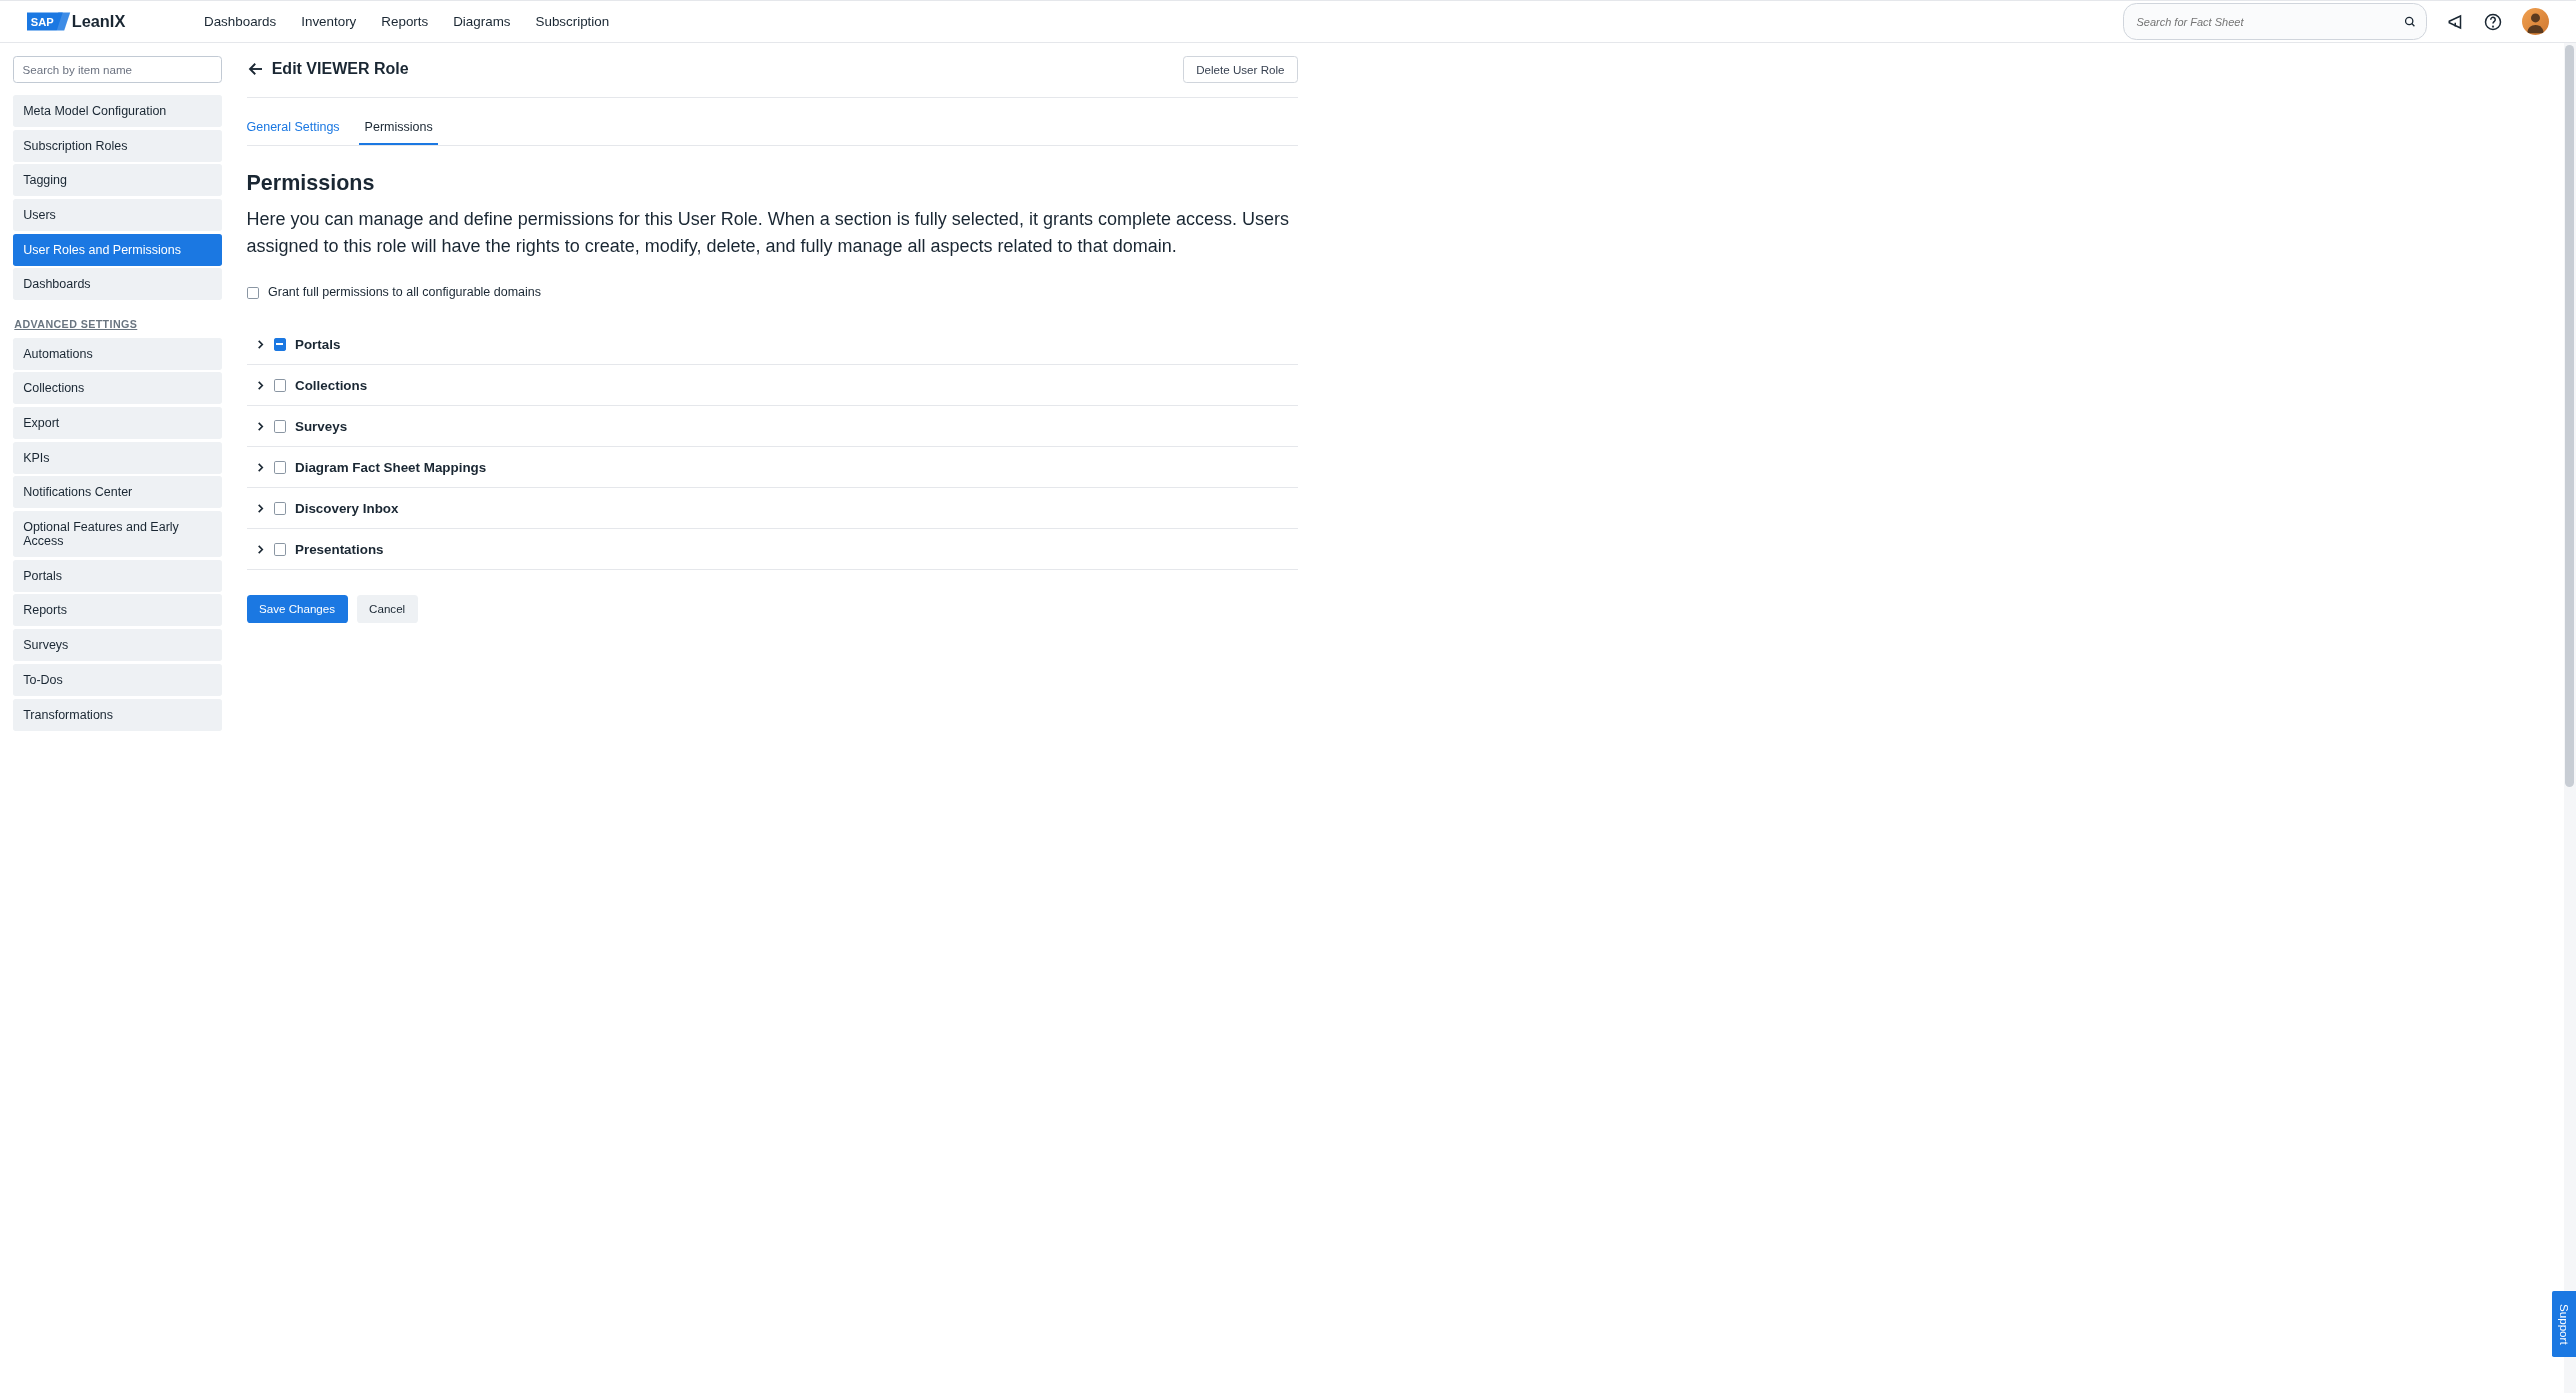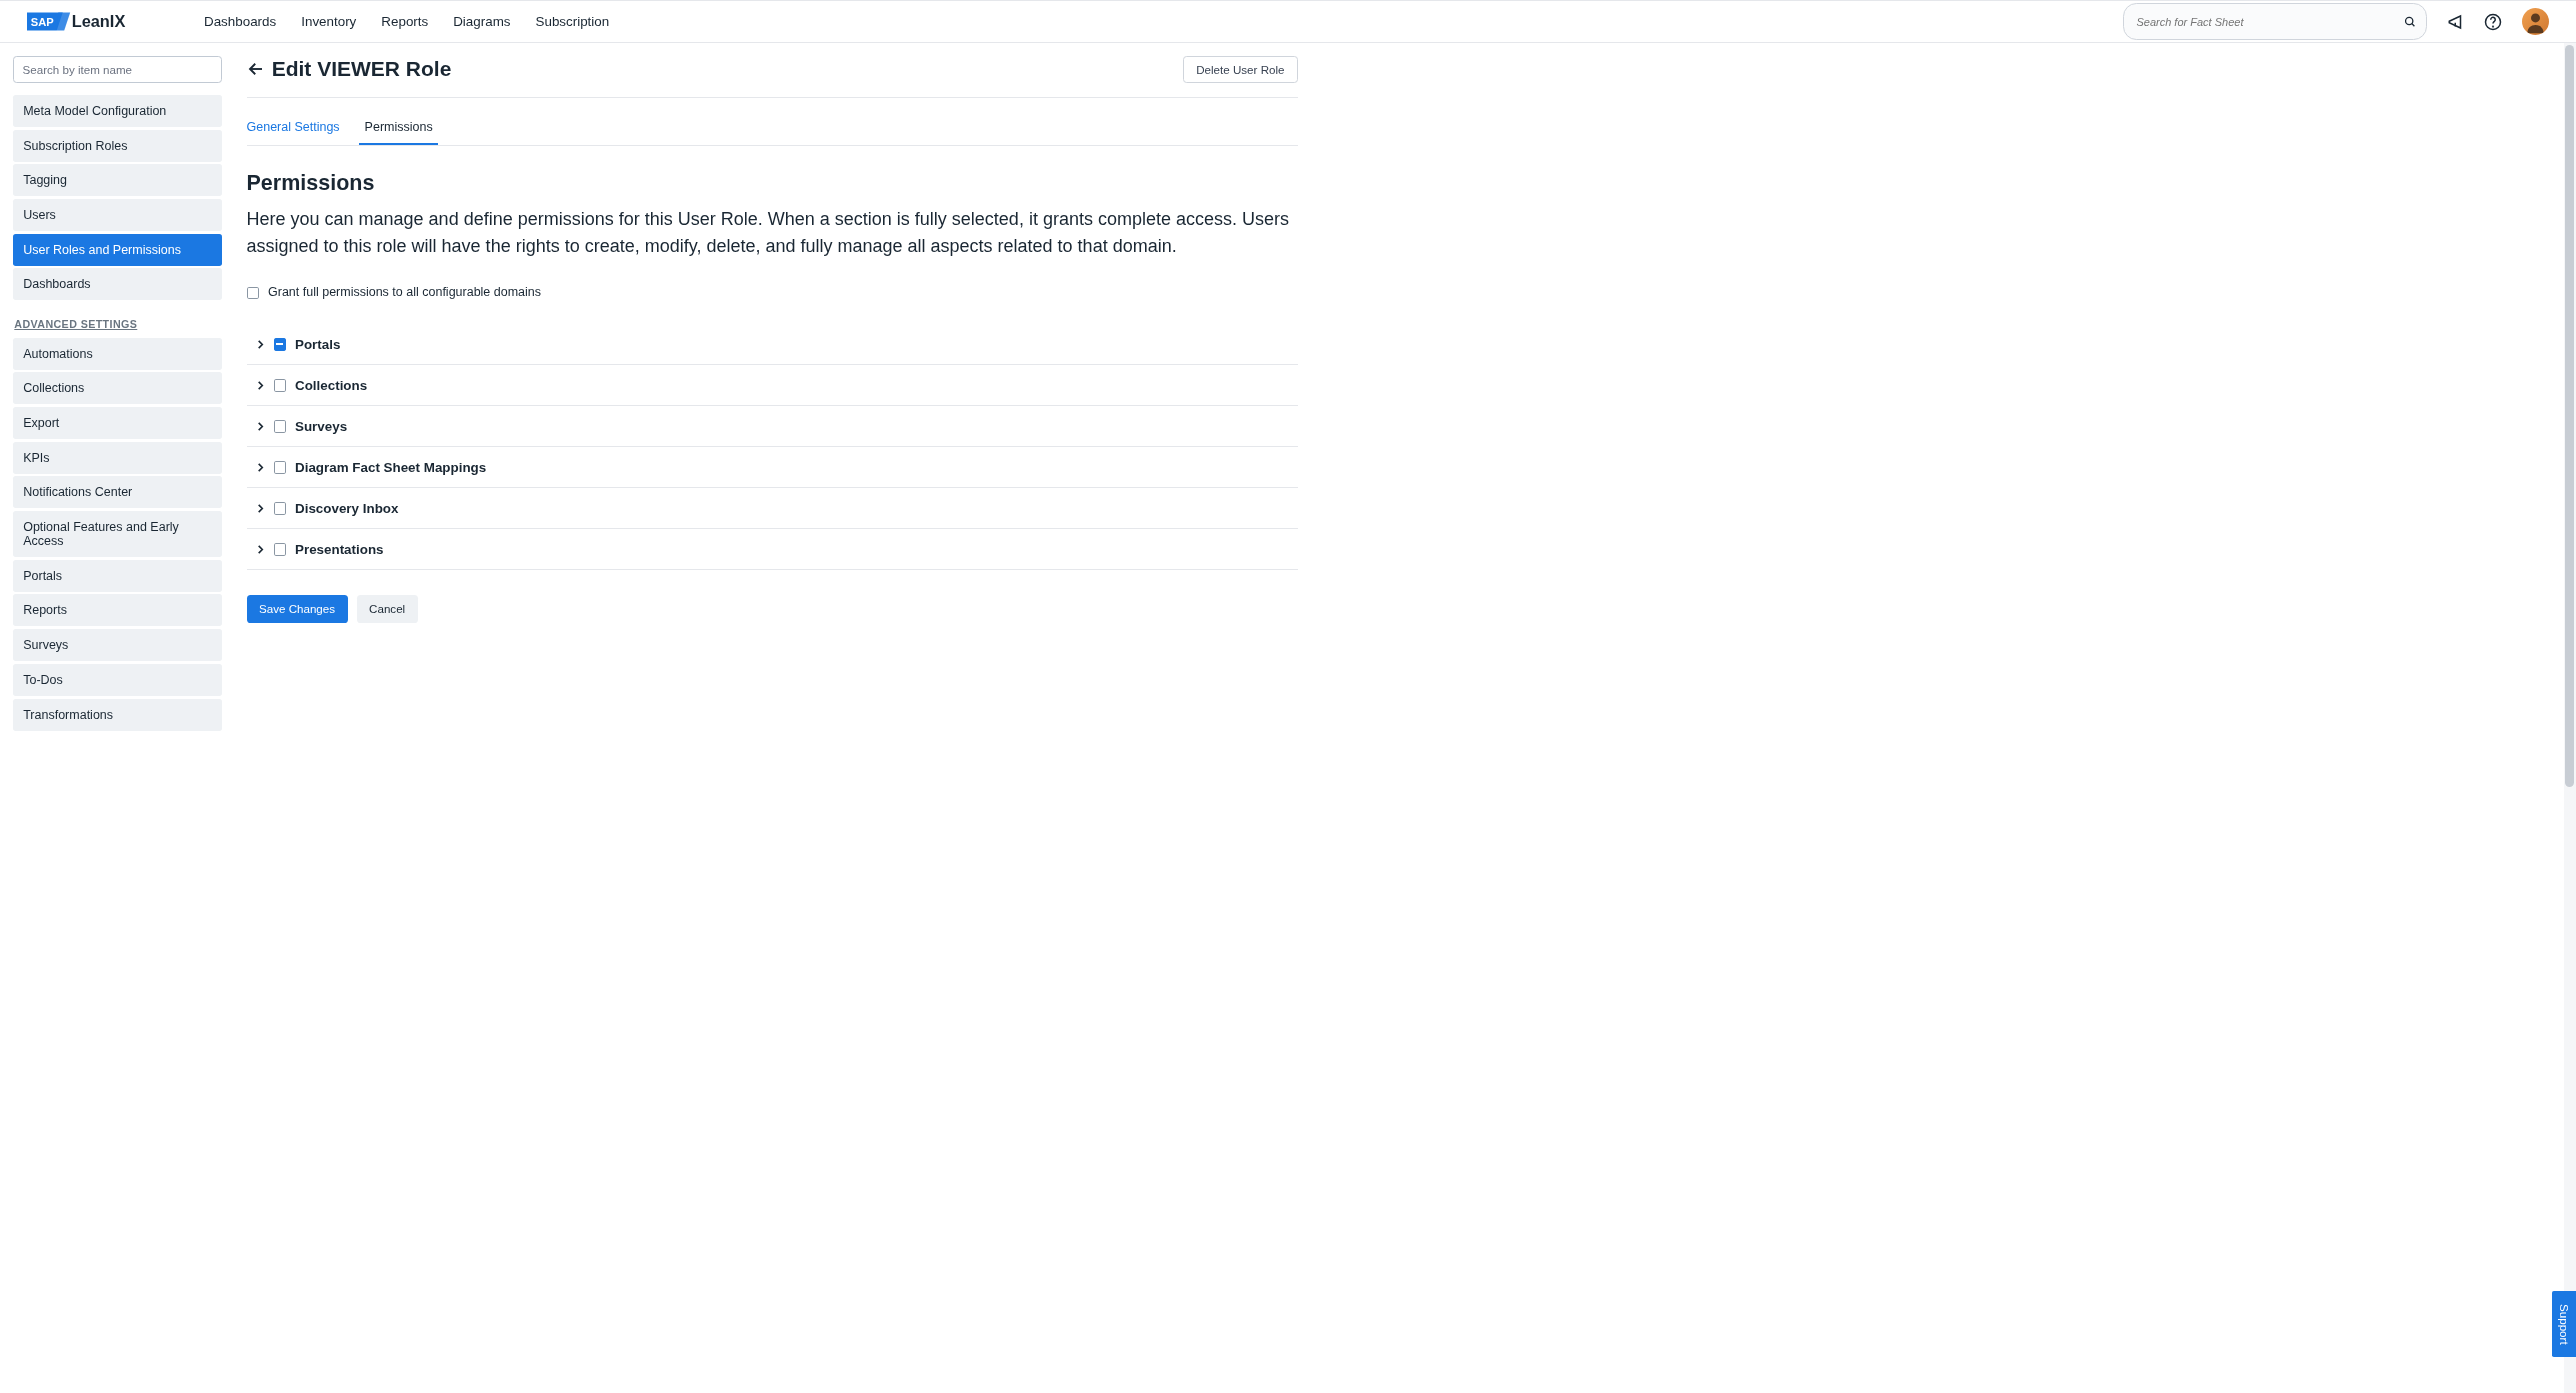--- a/index.html
+++ b/index.html
@@ -21,21 +21,21 @@
 .sidebar { width: 234px; padding: 12.5px; flex-shrink: 0; }
 .side-search { width: 100%; height: 27px; border: 0.9px solid #c2cad4; border-radius: 3.6px; padding: 0 9px; font-size: 11.6px; margin-bottom: 12.5px; outline: none; }
 .side-search::placeholder { color: #6b7280; }
 .side-header { font-size: 10.7px; font-weight: 700; letter-spacing: 0.4px; color: #6a7580; margin: 18px 0 7.2px 0; padding: 0 1.8px; text-decoration: underline; }
 .side-item { display: block; padding: 9px 10.7px; background: #eef1f4; border-radius: 2.7px; margin-bottom: 2.7px; color: #1a2733; font-size: 12.5px; cursor: pointer; }
 .side-item.active { background: #1b78e2; color: #fff; }
 
 .main { flex: 1; padding: 12.5px 23px 27px 12.5px; max-width: 1087px; position: relative; overflow-y: auto; height: calc(100vh - 43px); }
 .page-header { display: flex; align-items: center; padding-bottom: 14.3px; border-bottom: 0.9px solid #e5e7eb; margin-bottom: 12.5px; }
 .back-arrow { width: 18px; height: 18px; margin-right: 7.2px; cursor: pointer; }
-.page-title { font-size: 21px; font-weight: 700; color: #1a2733; }
+.page-title { font-size: 16px; font-weight: 700; color: #1a2733; }
 .delete-btn { margin-left: auto; border: 0.9px solid #d0d5dc; background: #fff; padding: 6.3px 12.5px; border-radius: 3.6px; font-size: 11.6px; color: #374151; cursor: pointer; }
 
 .tabs { display: flex; gap: 25px; border-bottom: 0.9px solid #e5e7eb; }
 .tab { padding: 9px 0 10.7px 0; font-size: 12.5px; color: #1b78e2; cursor: pointer; position: relative; }
 .tab.active { color: #1a2733; }
 .tab.active::after { content: ""; position: absolute; bottom: -0.9px; left: -5.4px; right: -5.4px; height: 2.7px; background: #1b78e2; }
 
 .section-title { font-size: 21.5px; font-weight: 700; margin: 25px 0 10.7px 0; }
 .section-desc { font-size: 18px; color: #1a2733; line-height: 1.5; margin-bottom: 25px; }
 

